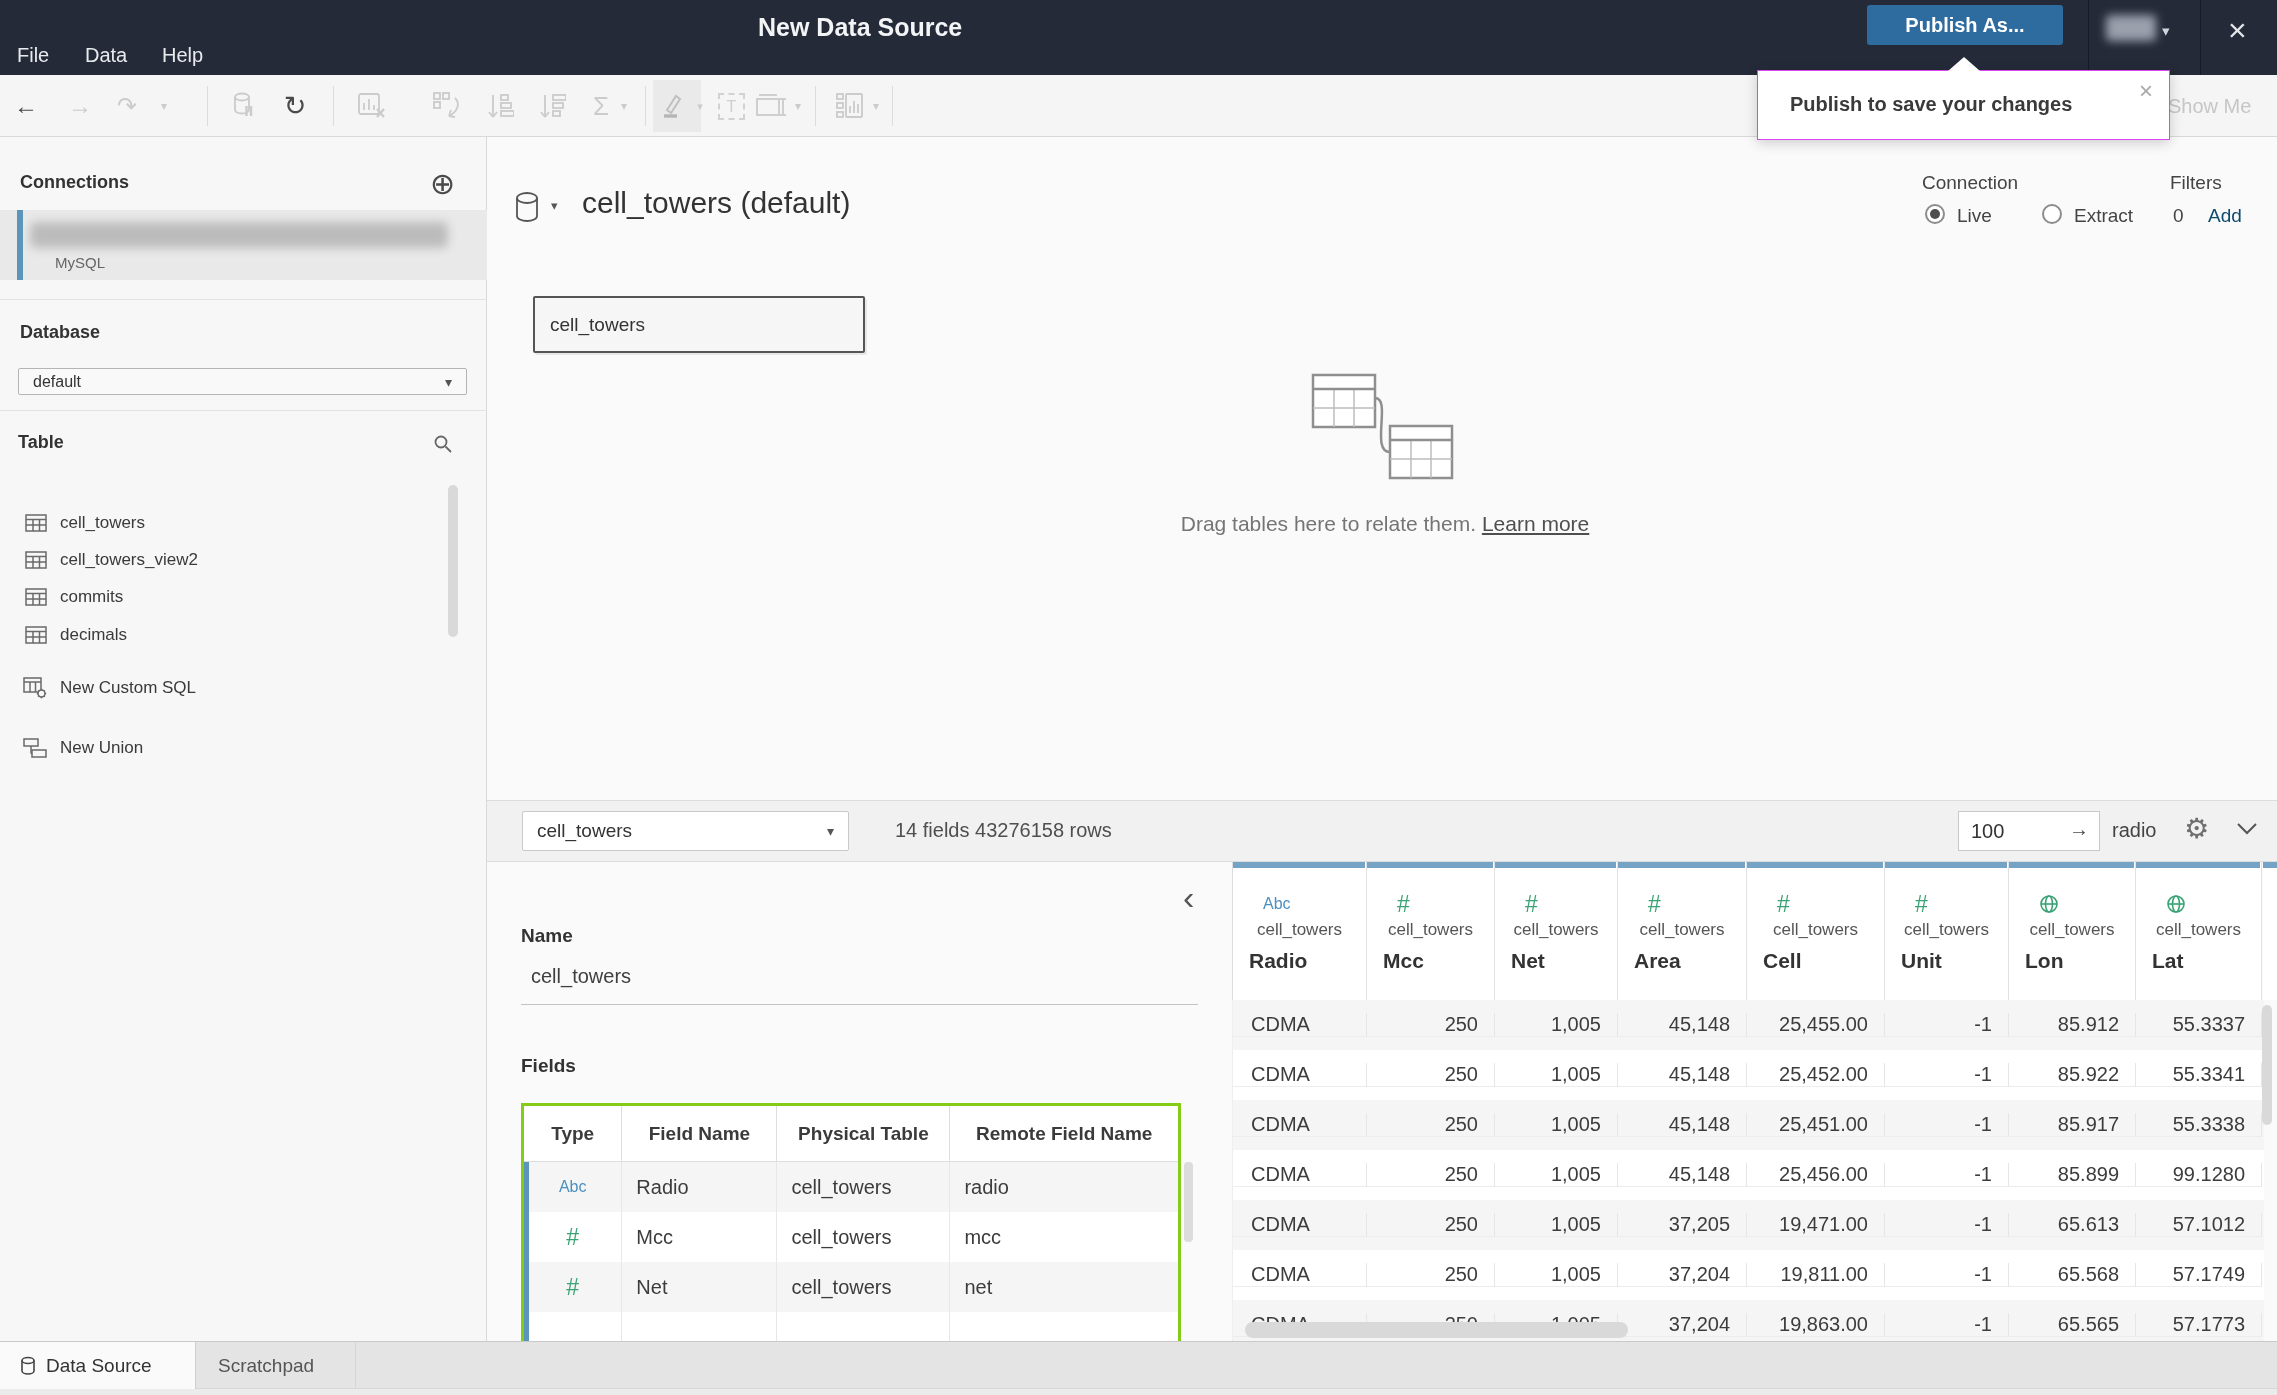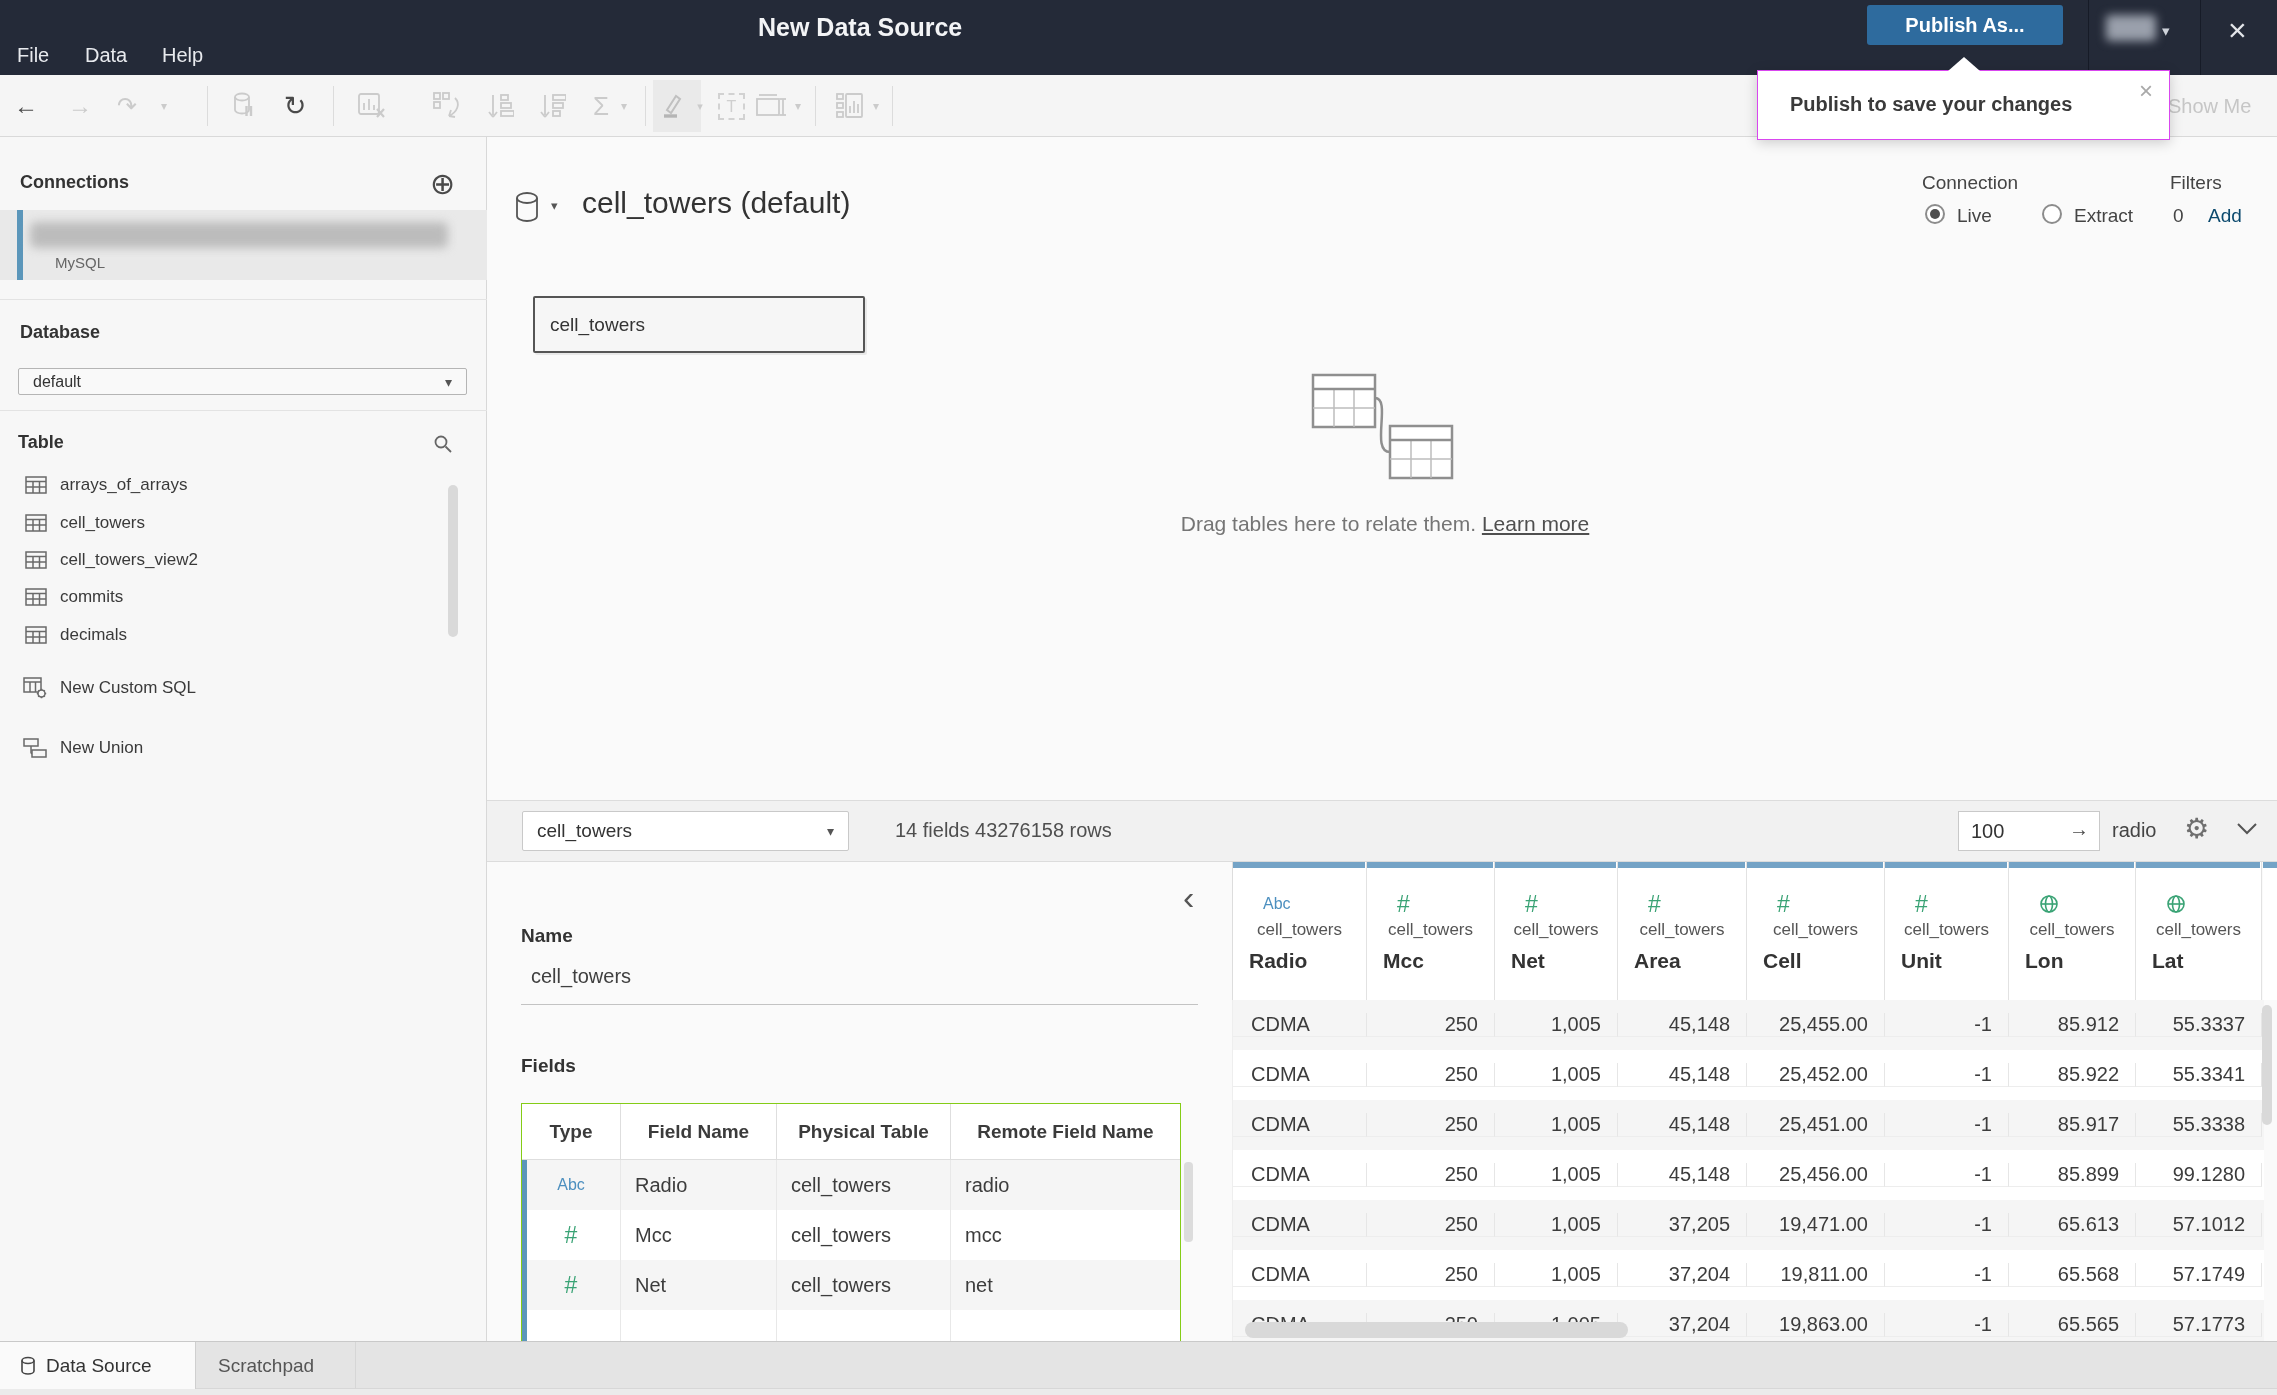--- a/index.html
+++ b/index.html
@@ -83,21 +83,21 @@
   .rowlim .ar{position:absolute;right:10px;top:6px;font-size:20px;color:#4a4a4a;}
   .rows-lbl{position:absolute;left:2112px;top:819px;font-size:20px;color:#444;}
   .gear{position:absolute;left:2184px;top:812px;font-size:28px;color:#6f6f6f;}
   .chev{position:absolute;left:2236px;top:822px;}
 
   
   .collapse{position:absolute;left:1183px;top:880px;font-size:34px;color:#555;line-height:1;}
   .m-lbl{position:absolute;font-size:19px;font-weight:bold;color:#333;}
   .name-val{position:absolute;left:531px;top:965px;font-size:20px;color:#3f3f3f;}
   .name-ul{position:absolute;left:521px;top:1004px;width:677px;height:1px;background:#c3c3c3;}
-  .ftable{position:absolute;left:521px;top:1103px;width:660px;height:242px;overflow:hidden;border:1px solid #84cc16;background:#fff;}
+  .ftable{position:absolute;left:521px;top:1103px;width:660px;height:242px;overflow:hidden;border:3px solid #84cc16;background:#fff;}
   .fhead{display:flex;height:56px;}
   .fhead .fc{border-right:1px solid #dedede;border-bottom:1px solid #dedede;display:flex;align-items:center;justify-content:center;
     font-size:19px;font-weight:bold;color:#3b3b3b;}
   .frow{display:flex;height:50px;position:relative;}
   .frow.odd{background:#f5f5f5;}
   .frow .bar{position:absolute;left:0;top:0;bottom:0;width:5px;background:var(--accent);}
   .frow .fc{border-right:1px solid #e8e8e8;display:flex;align-items:center;font-size:20px;color:var(--txt);padding-left:14px;}
   .frow .fc.tc{justify-content:center;padding-left:0;}
   .fc.c1{width:99px;} .fc.c2{width:156px;} .fc.c3{width:174px;} .fc.c4{width:229px;border-right:none;}
   .abc{color:var(--abc);font-size:16px;}
@@ -261,30 +261,20 @@
   </div>
   <div class="s-div" style="top:410px"></div>
   <span class="s-h" style="left:18px;top:432px">Table</span>
   <span class="abs" style="left:433px;top:434px">
     <svg width="20" height="20" viewBox="0 0 20 20" fill="none" stroke="#666" stroke-width="1.8">
       <circle cx="8" cy="8" r="5.5"></circle>
         <line x1="12.5" y1="12.5" x2="18" y2="18"></line>
     </svg>
   </span>
 
-  <div class="t-item" style="top:466px">
-    <svg width="22" height="18" viewBox="0 0 22 18" fill="none" stroke="#6a6a6a" stroke-width="1.5">
-        <rect x="1" y="1" width="20" height="16"></rect>
-        <line x1="1" y1="5.5" x2="21" y2="5.5"></line>
-        <line x1="8" y1="5.5" x2="8" y2="17"></line>
-        <line x1="14.5" y1="5.5" x2="14.5" y2="17"></line>
-        <line x1="1" y1="11" x2="21" y2="11"></line>
-      </svg>
-    <span class="lbl">arrays_of_arrays</span>
-  </div>
   <div class="t-item" style="top:504px">
     <svg width="22" height="18" viewBox="0 0 22 18" fill="none" stroke="#6a6a6a" stroke-width="1.5">
         <rect x="1" y="1" width="20" height="16"></rect>
         <line x1="1" y1="5.5" x2="21" y2="5.5"></line>
         <line x1="8" y1="5.5" x2="8" y2="17"></line>
         <line x1="14.5" y1="5.5" x2="14.5" y2="17"></line>
         <line x1="1" y1="11" x2="21" y2="11"></line>
       </svg>
     <span class="lbl">cell_towers</span>
   </div>

